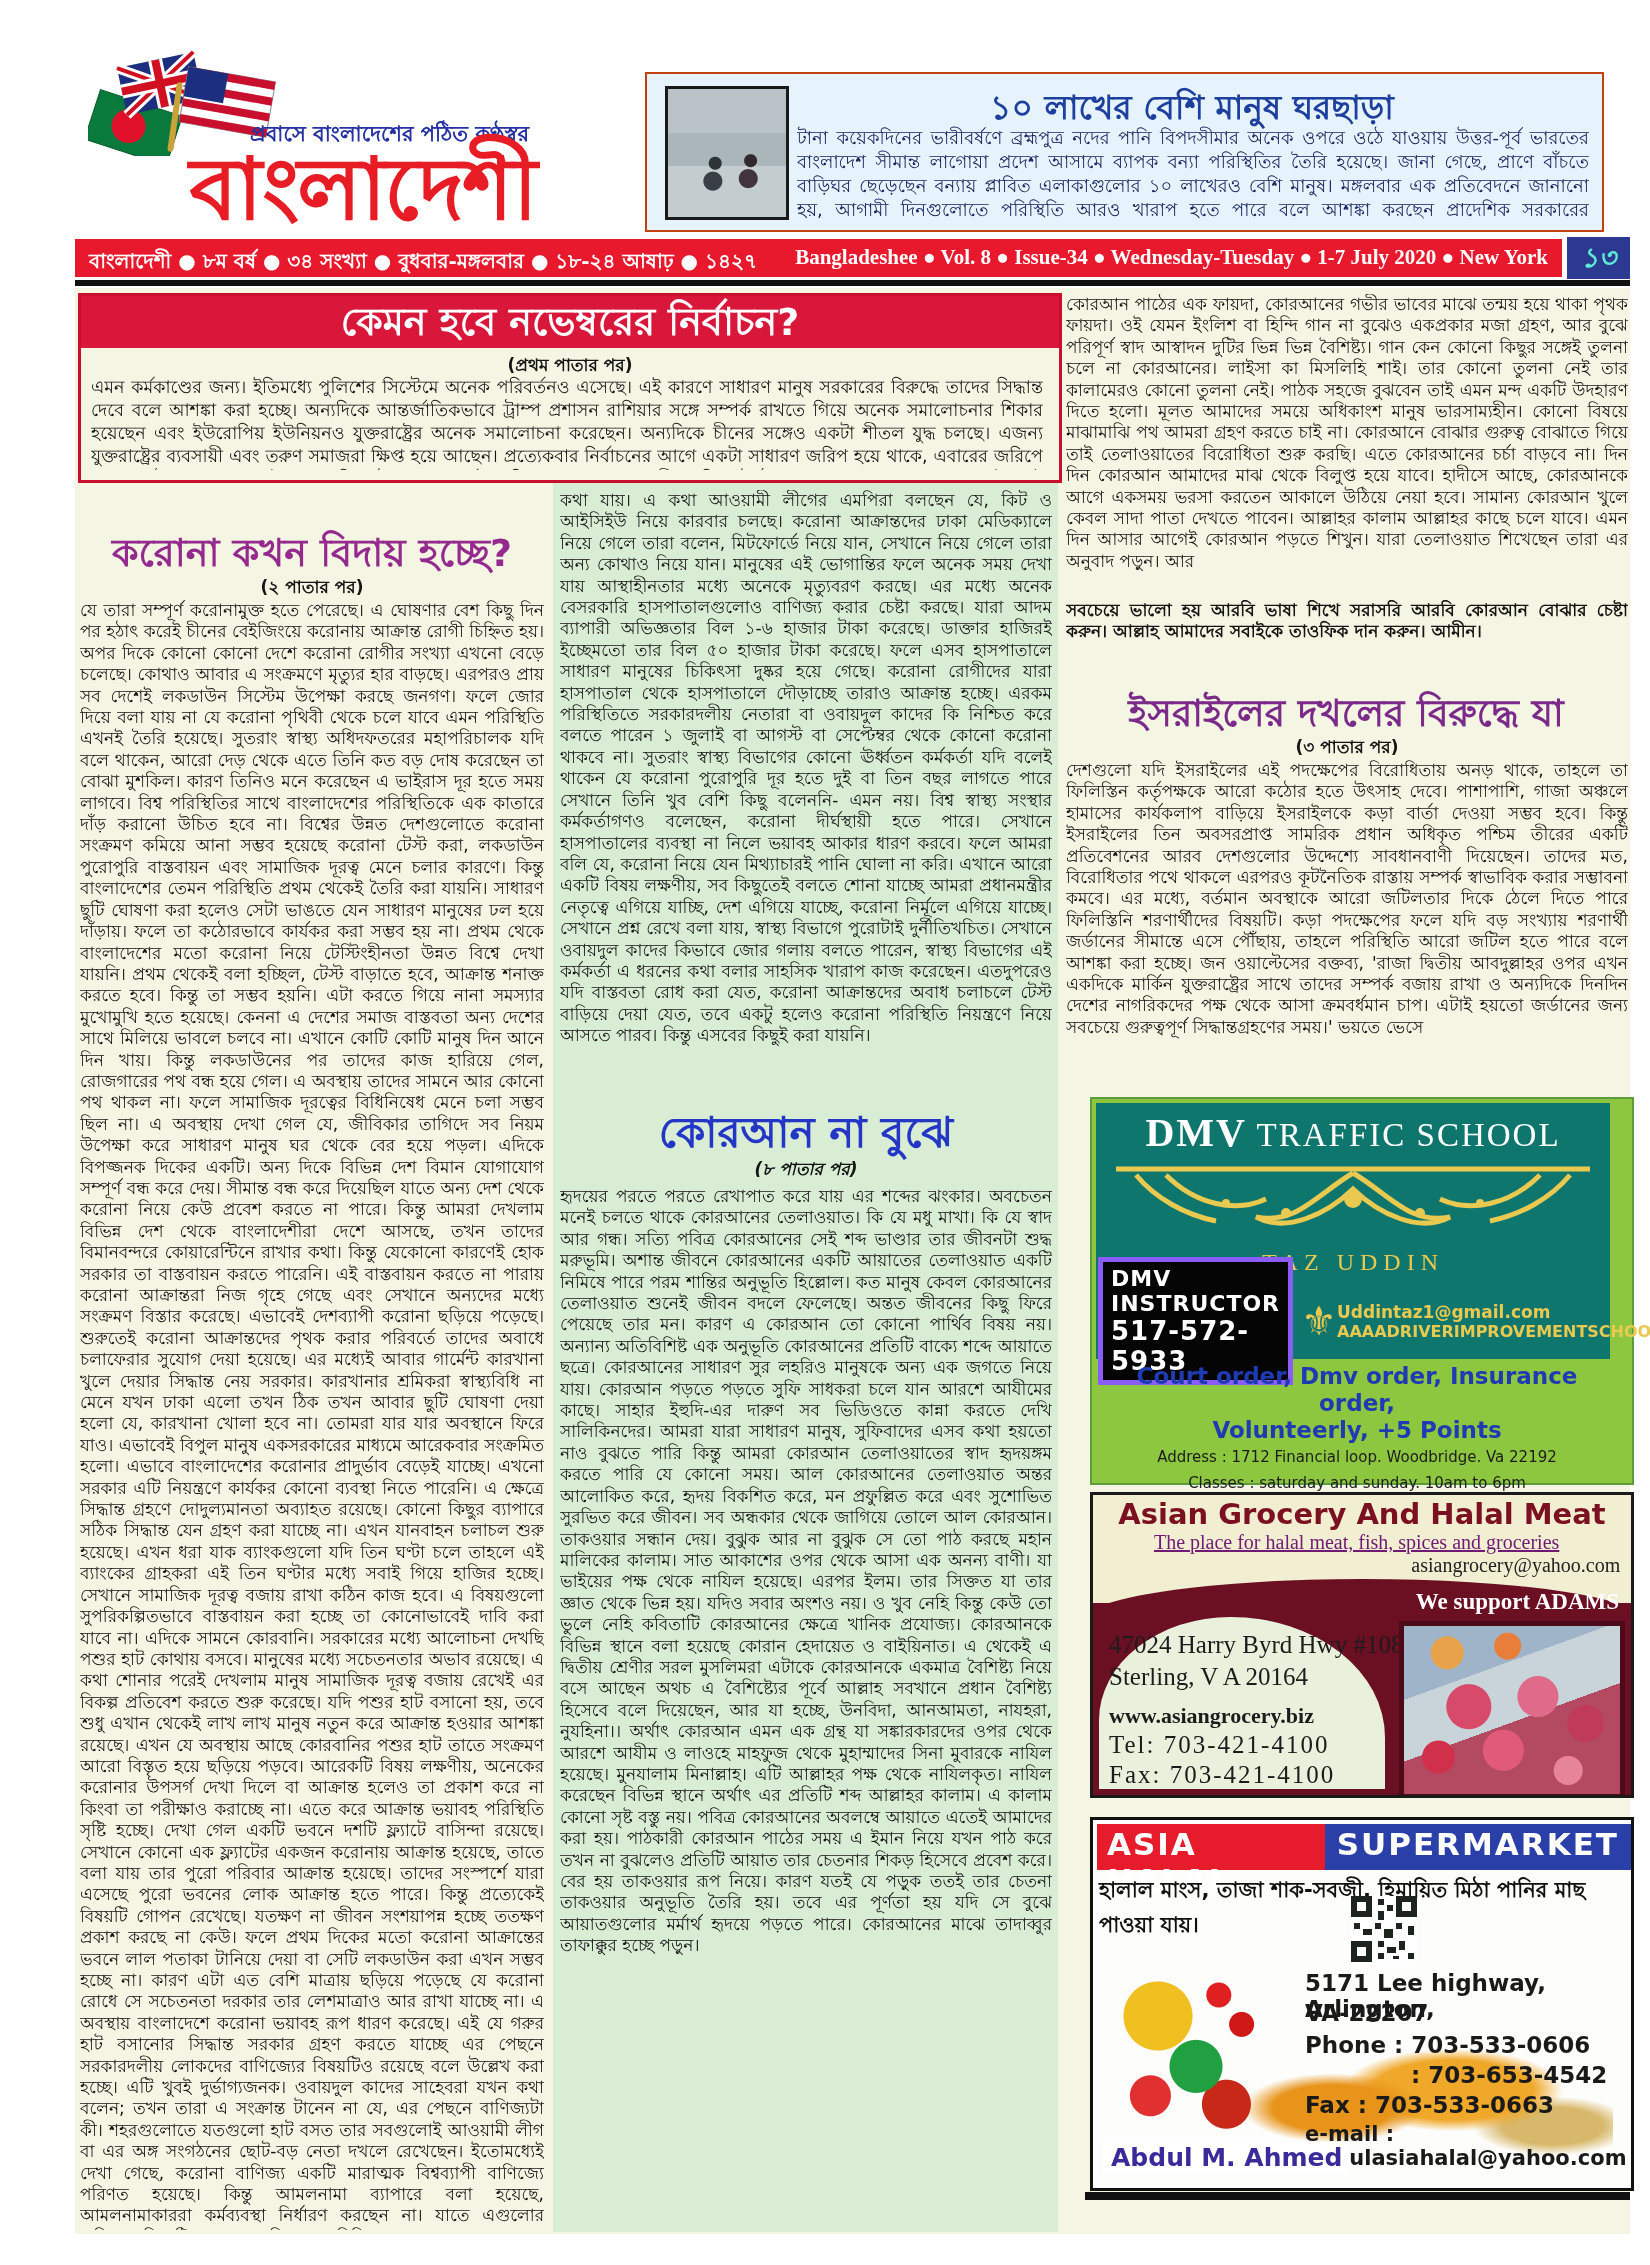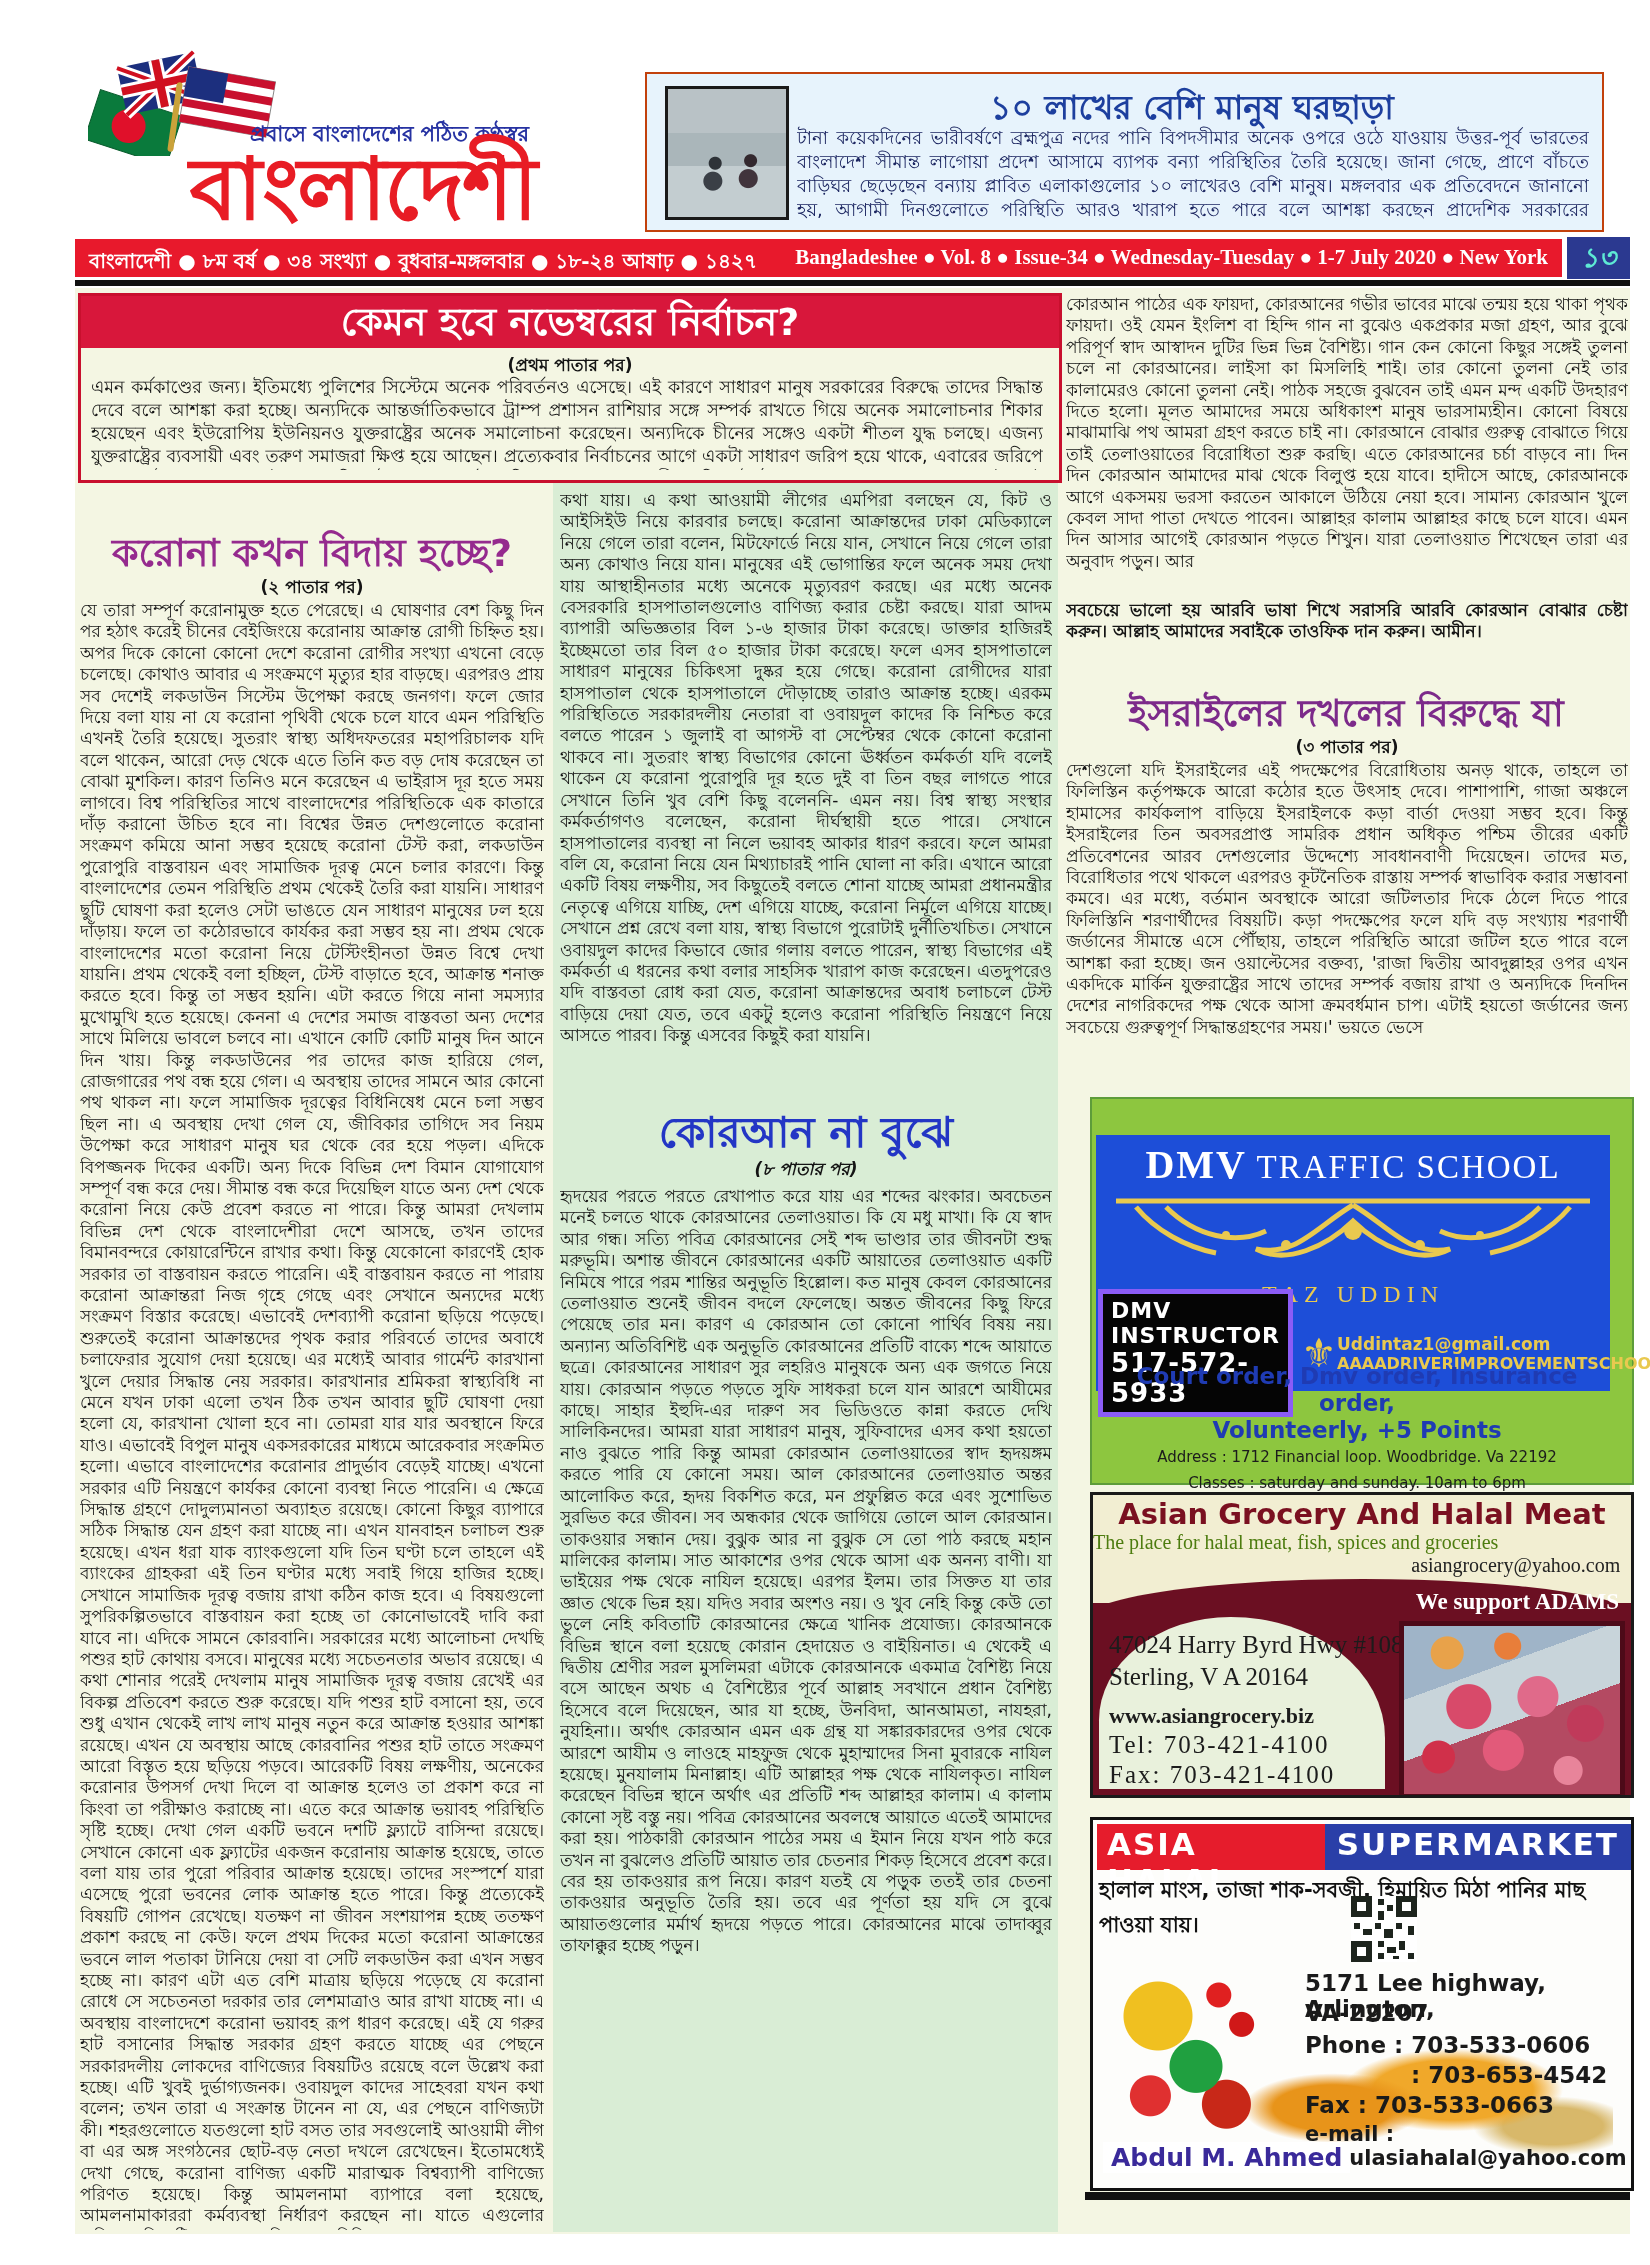--- a/index.html
+++ b/index.html
@@ -52,42 +52,42 @@
   #quran-cont{left:556px;top:1156px;width:500px;font-style:italic;}
   #quran-body{left:560px;top:1186px;width:492px;height:1044px;}
   
   #right-top-body{left:1066px;top:294px;width:562px;height:306px;}
   #right-bold-body{left:1066px;top:600px;width:562px;height:84px;font-weight:bold;}
   #israel-head{left:1062px;top:684px;width:568px;text-align:center;font-size:37px;font-weight:bold;color:#7c2a8a;white-space:nowrap;}
   #israel-cont{left:1066px;top:734px;width:562px;}
   #israel-body{left:1066px;top:760px;width:562px;height:330px;}
   
   #dmv-ad{left:1090px;top:1097px;width:540px;height:384px;background:#8dc63f;border:2px solid #5d9c3a;}
-  #dmv-card{left:4px;top:4px;width:514px;height:256px;background:#1d4ed8;margin-top:32px;}
+  #dmv-card{left:4px;top:4px;width:514px;height:256px;background:#0f766e;}
   #dmv-title{width:100%;text-align:center;color:#ffffff;font-size:33px;letter-spacing:2px;margin-top:6px;
              font-family:"Liberation Serif","DejaVu Serif",serif;}
   #dmv-title b{font-size:40px;}
   #dmv-orn{left:10px;top:52px;width:494px;height:96px;}
   #dmv-name{width:100%;text-align:center;color:#e9c94f;font-size:24px;letter-spacing:6px;margin-top:146px;
             font-family:"Liberation Serif","DejaVu Serif",serif;position:absolute;top:0;}
   #dmv-row{left:0px;top:186px;width:100%;height:64px;display:flex;align-items:center;}
   #dmv-instr-box{background:#050505;border:5px solid #8b5cf6;color:#ffffff;padding:4px 8px;margin-left:2px;}
   #dmv-instr{font-size:22px;font-weight:bold;letter-spacing:1px;}
   #dmv-phone{font-size:26px;font-weight:bold;letter-spacing:1px;}
   #dmv-key{width:34px;height:54px;margin-left:8px;color:#e9c94f;font-size:40px;line-height:54px;}
   #dmv-mailcol{color:#e9c94f;margin-left:2px;}
   #dmv-email{font-size:17px;font-weight:bold;}
   #dmv-site{font-size:16px;font-weight:bold;}
   #dmv-green{left:4px;top:264px;width:522px;height:110px;color:#1f3bb3;text-align:center;}
   #dmv-offer1,#dmv-offer2{font-size:23px;font-weight:bold;line-height:27px;}
   #dmv-addr,#dmv-classes{font-size:15px;color:#1c1c1c;line-height:26px;}
   
   #gro-ad{left:1090px;top:1492px;width:538px;height:300px;background:#f2eed2;border:3px solid #1a1a1a;overflow:hidden;}
   #gro-title{width:100%;text-align:center;font-size:29px;font-weight:bold;color:#7a1020;margin-top:2px;}
-  #gro-tag{width:98%;text-align:left;font-size:20px;color:#4d7c0f;font-family:"Liberation Serif","DejaVu Serif",serif;}
+  #gro-tag{width:98%;text-align:center;font-size:20px;color:#701a75;font-family:"Liberation Serif","DejaVu Serif",serif;text-decoration:underline;}
   #gro-mail{width:98%;text-align:right;font-size:20px;color:#222;font-family:"Liberation Serif","DejaVu Serif",serif;}
   #gro-band{left:-10px;top:84px;width:560px;height:46px;background:#6b0f22;border-radius:50% 50% 0 0/90% 90% 0 0;}
   #gro-support{position:absolute;right:24px;top:10px;color:#fff;font-size:23px;font-weight:bold;
                font-family:"Liberation Serif","DejaVu Serif",serif;}
   #gro-maroon{left:0;top:108px;width:538px;height:192px;background:#6b0f22;}
   #gro-blob{left:6px;top:122px;width:286px;height:172px;background:#e9f1dc;border-radius:46% 54% 8% 0/60% 70% 0 0;}
   .gro-line{font-family:"Liberation Serif","DejaVu Serif",serif;color:#1c1c1c;}
   #gro-a1{left:16px;top:136px;font-size:25px;}
   #gro-a2{left:16px;top:168px;font-size:25px;}
   #gro-web{left:16px;top:208px;font-size:22px;font-weight:bold;}

